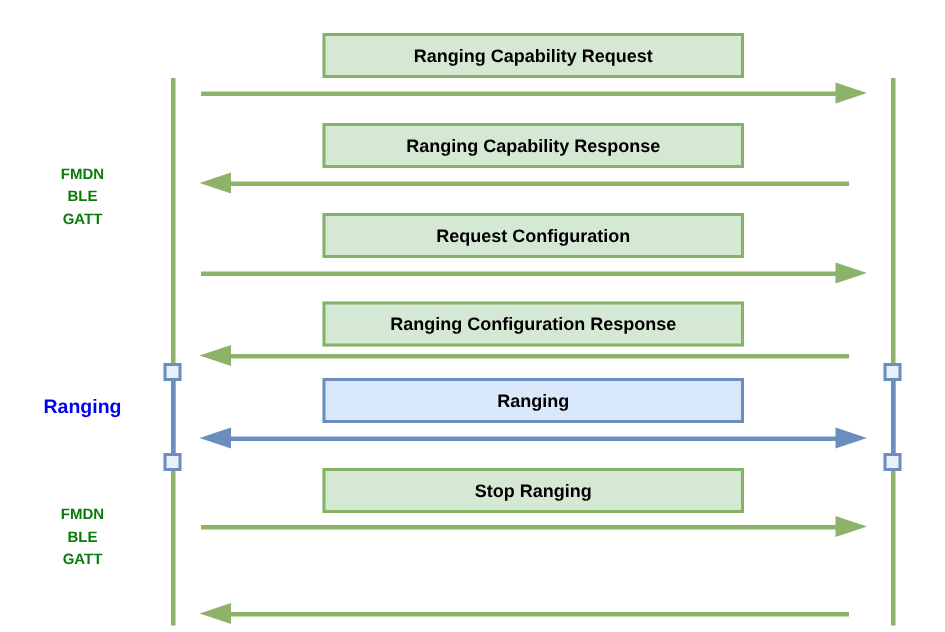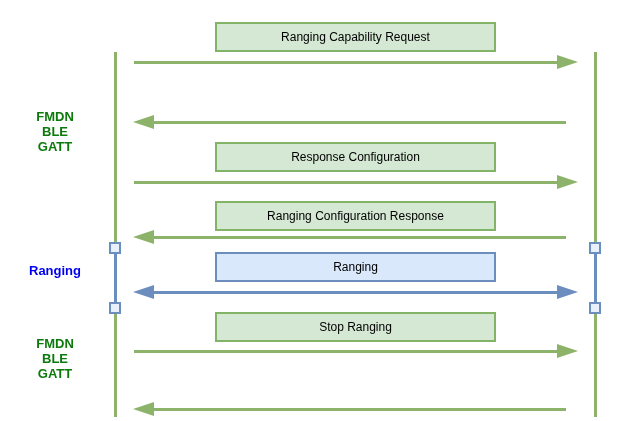--- a/index.html
+++ b/index.html
@@ -6,21 +6,21 @@
   #stage{
     position:relative;
     width:630px;height:421px;
     background:#ffffff;
     font-family:"Liberation Sans","DejaVu Sans",sans-serif;
     overflow:hidden;
   }
   
   .side-label{
     position:absolute;left:5px;width:100px;
-    text-align:center;font-weight:bold;font-size:13px;line-height:15px;
+    text-align:center;font-weight:bold;font-size:10px;line-height:15px;
     white-space:pre-line;
   }
   .side-label.green{color:var(--label-green);}
   .side-label.blue{color:var(--label-blue);font-size:13px;}
   
   .lifeline{
     position:absolute;top:52px;width:3px;height:365px;
     background:var(--green-stroke);
   }
   .lifeline.left{left:114px;}
@@ -38,21 +38,21 @@
   }
   .activation.l{left:109px;}
   .activation.r{left:589px;}
   .activation.t{top:242px;}
   .activation.b{top:302px;}
   
   .msg-box{
     position:absolute;left:215px;width:277px;height:26px;
     border:2px solid var(--green-border);
     background:var(--green-fill);
-    color:#000;font-size:12px;line-height:26px;text-align:center;
+    color:#000;font-size:12px;line-height:26px;text-align:center;font-weight:bold;
   }
   .msg-box.blue{
     border-color:var(--blue-stroke);
     background:var(--blue-fill);
   }
   
   .arrow{
     position:absolute;left:133px;width:445px;height:14px;
   }
   .arrow .line{
@@ -94,26 +94,27 @@
   <div class="side-label green" style="top:336px">FMDN
 BLE
 GATT</div>
 
   <div class="msg-box" style="top:22px">Ranging Capability Request</div>
   <div class="arrow right" style="top:55px">
     <div class="line"></div>
     <div class="head e"></div>
   </div>
 
+  <div class="msg-box" style="top:82px">Ranging Capability Response</div>
   <div class="arrow left" style="top:115px">
     <div class="line"></div>
     <div class="head w"></div>
   </div>
 
-  <div class="msg-box" style="top:142px">Response Configuration</div>
+  <div class="msg-box" style="top:142px">Request Configuration</div>
   <div class="arrow right" style="top:175px">
     <div class="line"></div>
     <div class="head e"></div>
   </div>
 
   <div class="msg-box" style="top:201px">Ranging Configuration Response</div>
   <div class="arrow left" style="top:230px">
     <div class="line"></div>
     <div class="head w"></div>
   </div>

